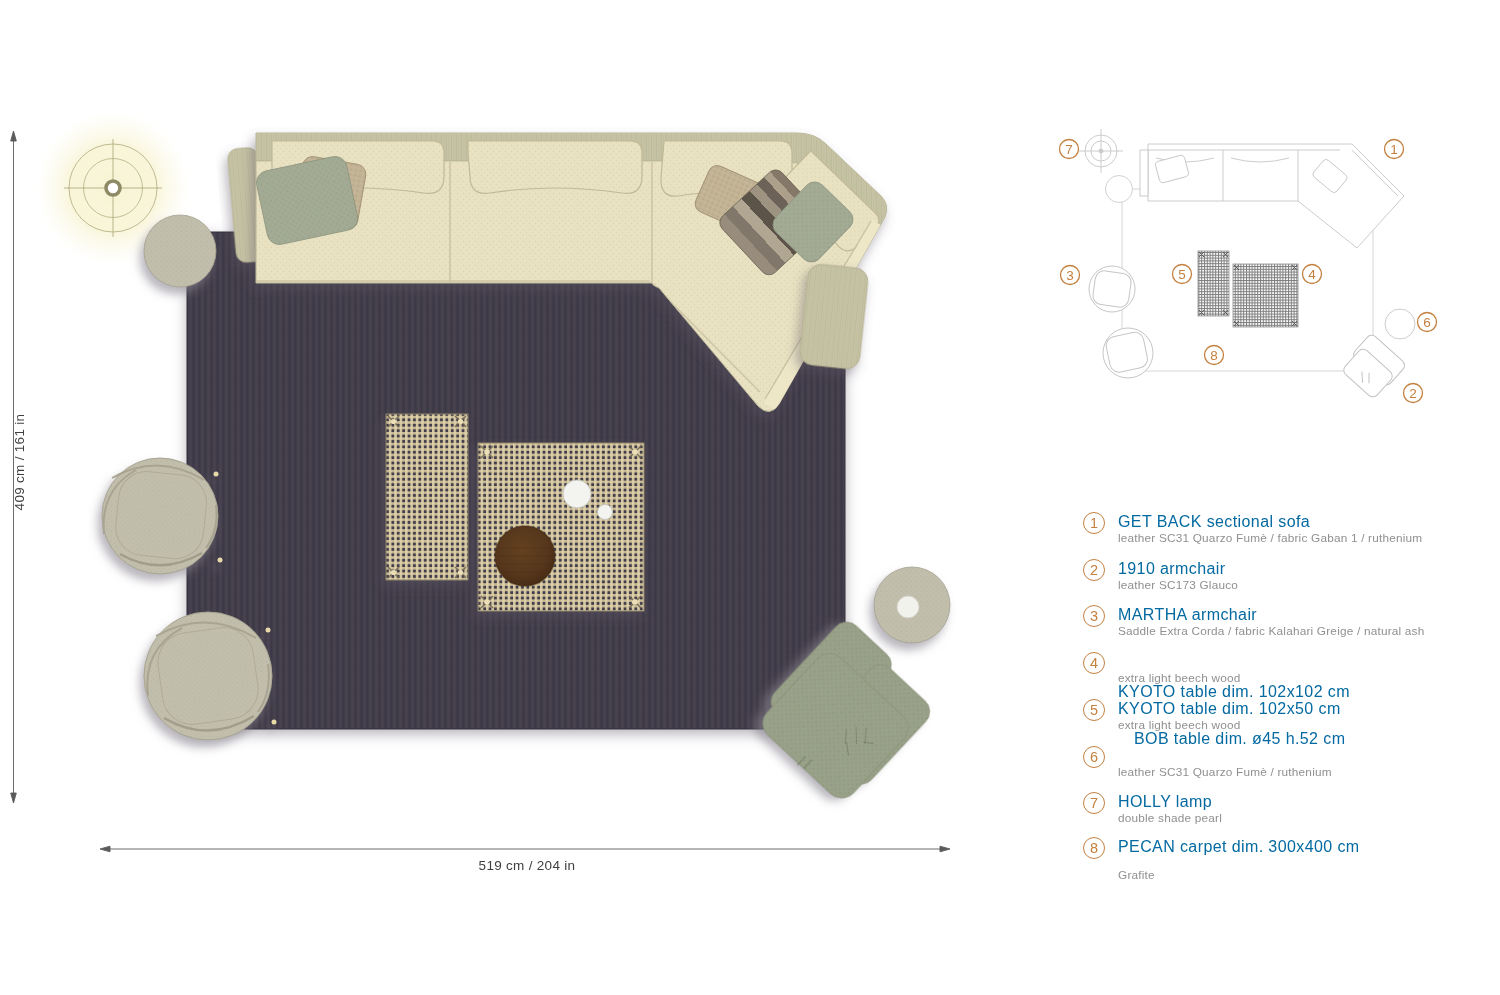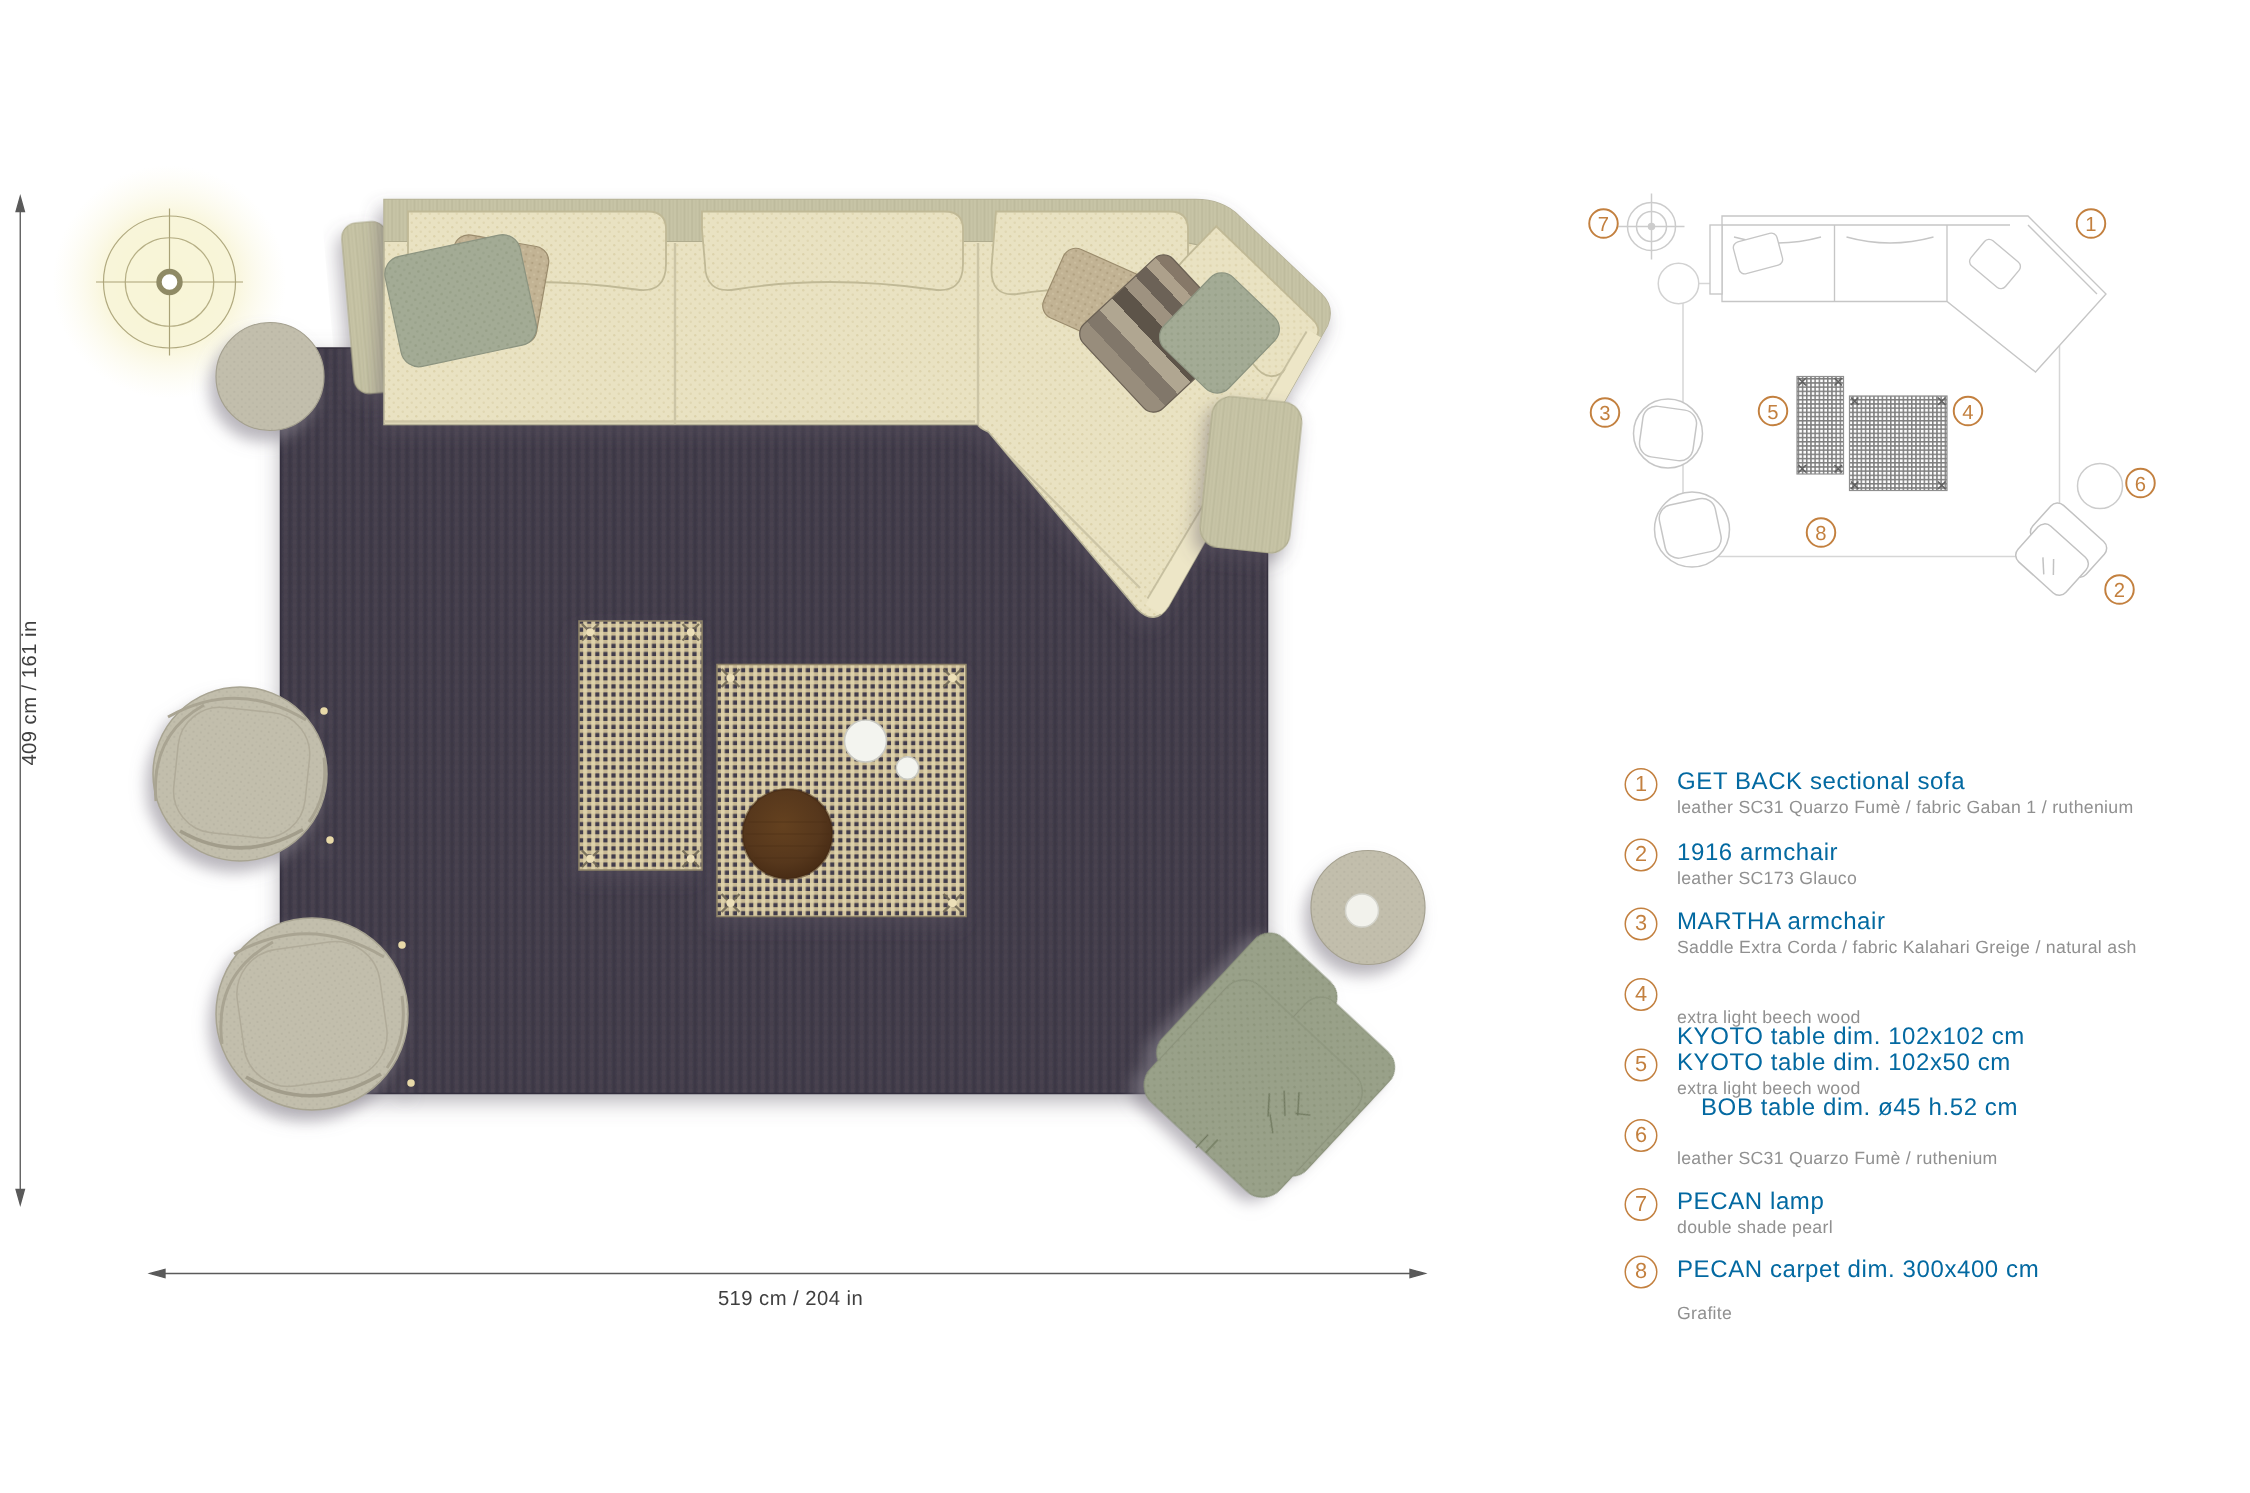--- a/index.html
+++ b/index.html
@@ -374,21 +374,21 @@
 </svg>
 
 <div class="leg">
       <span class="lc" style="left:1083px;top:512px;">1</span>
 <span class="lt" style="left:1118px;top:513px;">GET BACK sectional sofa</span>
 <span class="ls" style="left:1118px;top:531px;">leather SC31 Quarzo Fumè / fabric Gaban 1 / ruthenium</span>
     </div>
 
 <div class="leg">
       <span class="lc" style="left:1083px;top:559px;">2</span>
-<span class="lt" style="left:1118px;top:560px;">1916 armchair</span>
+<span class="lt" style="left:1118px;top:560px;">1910 armchair</span>
 <span class="ls" style="left:1118px;top:578px;">leather SC173 Glauco</span>
     </div>
 
 <div class="leg">
       <span class="lc" style="left:1083px;top:605px;">3</span>
 <span class="lt" style="left:1118px;top:606px;">MARTHA armchair</span>
 <span class="ls" style="left:1118px;top:624px;">Saddle Extra Corda / fabric Kalahari Greige / natural ash</span>
     </div>
 
 <div class="leg">
@@ -404,21 +404,21 @@
     </div>
 
 <div class="leg">
       <span class="lc" style="left:1083px;top:746px;">6</span>
 <span class="lt" style="left:1118px;top:730px;margin-left:16px;">BOB table dim. ø45 h.52 cm</span>
 <span class="ls" style="left:1118px;top:765px;text-align:center;">leather SC31 Quarzo Fumè / ruthenium</span>
     </div>
 
 <div class="leg">
       <span class="lc" style="left:1083px;top:792px;">7</span>
-<span class="lt" style="left:1118px;top:793px;">PECAN lamp</span>
+<span class="lt" style="left:1118px;top:793px;">HOLLY lamp</span>
 <span class="ls" style="left:1118px;top:811px;">double shade pearl</span>
     </div>
 
 <div class="leg">
       <span class="lc" style="left:1083px;top:837px;">8</span>
 <span class="lt" style="left:1118px;top:838px;">PECAN carpet dim. 300x400 cm</span>
 <span class="ls" style="left:1118px;top:856px;margin-top:12px;">Grafite</span>
     </div>
 </div>
 

